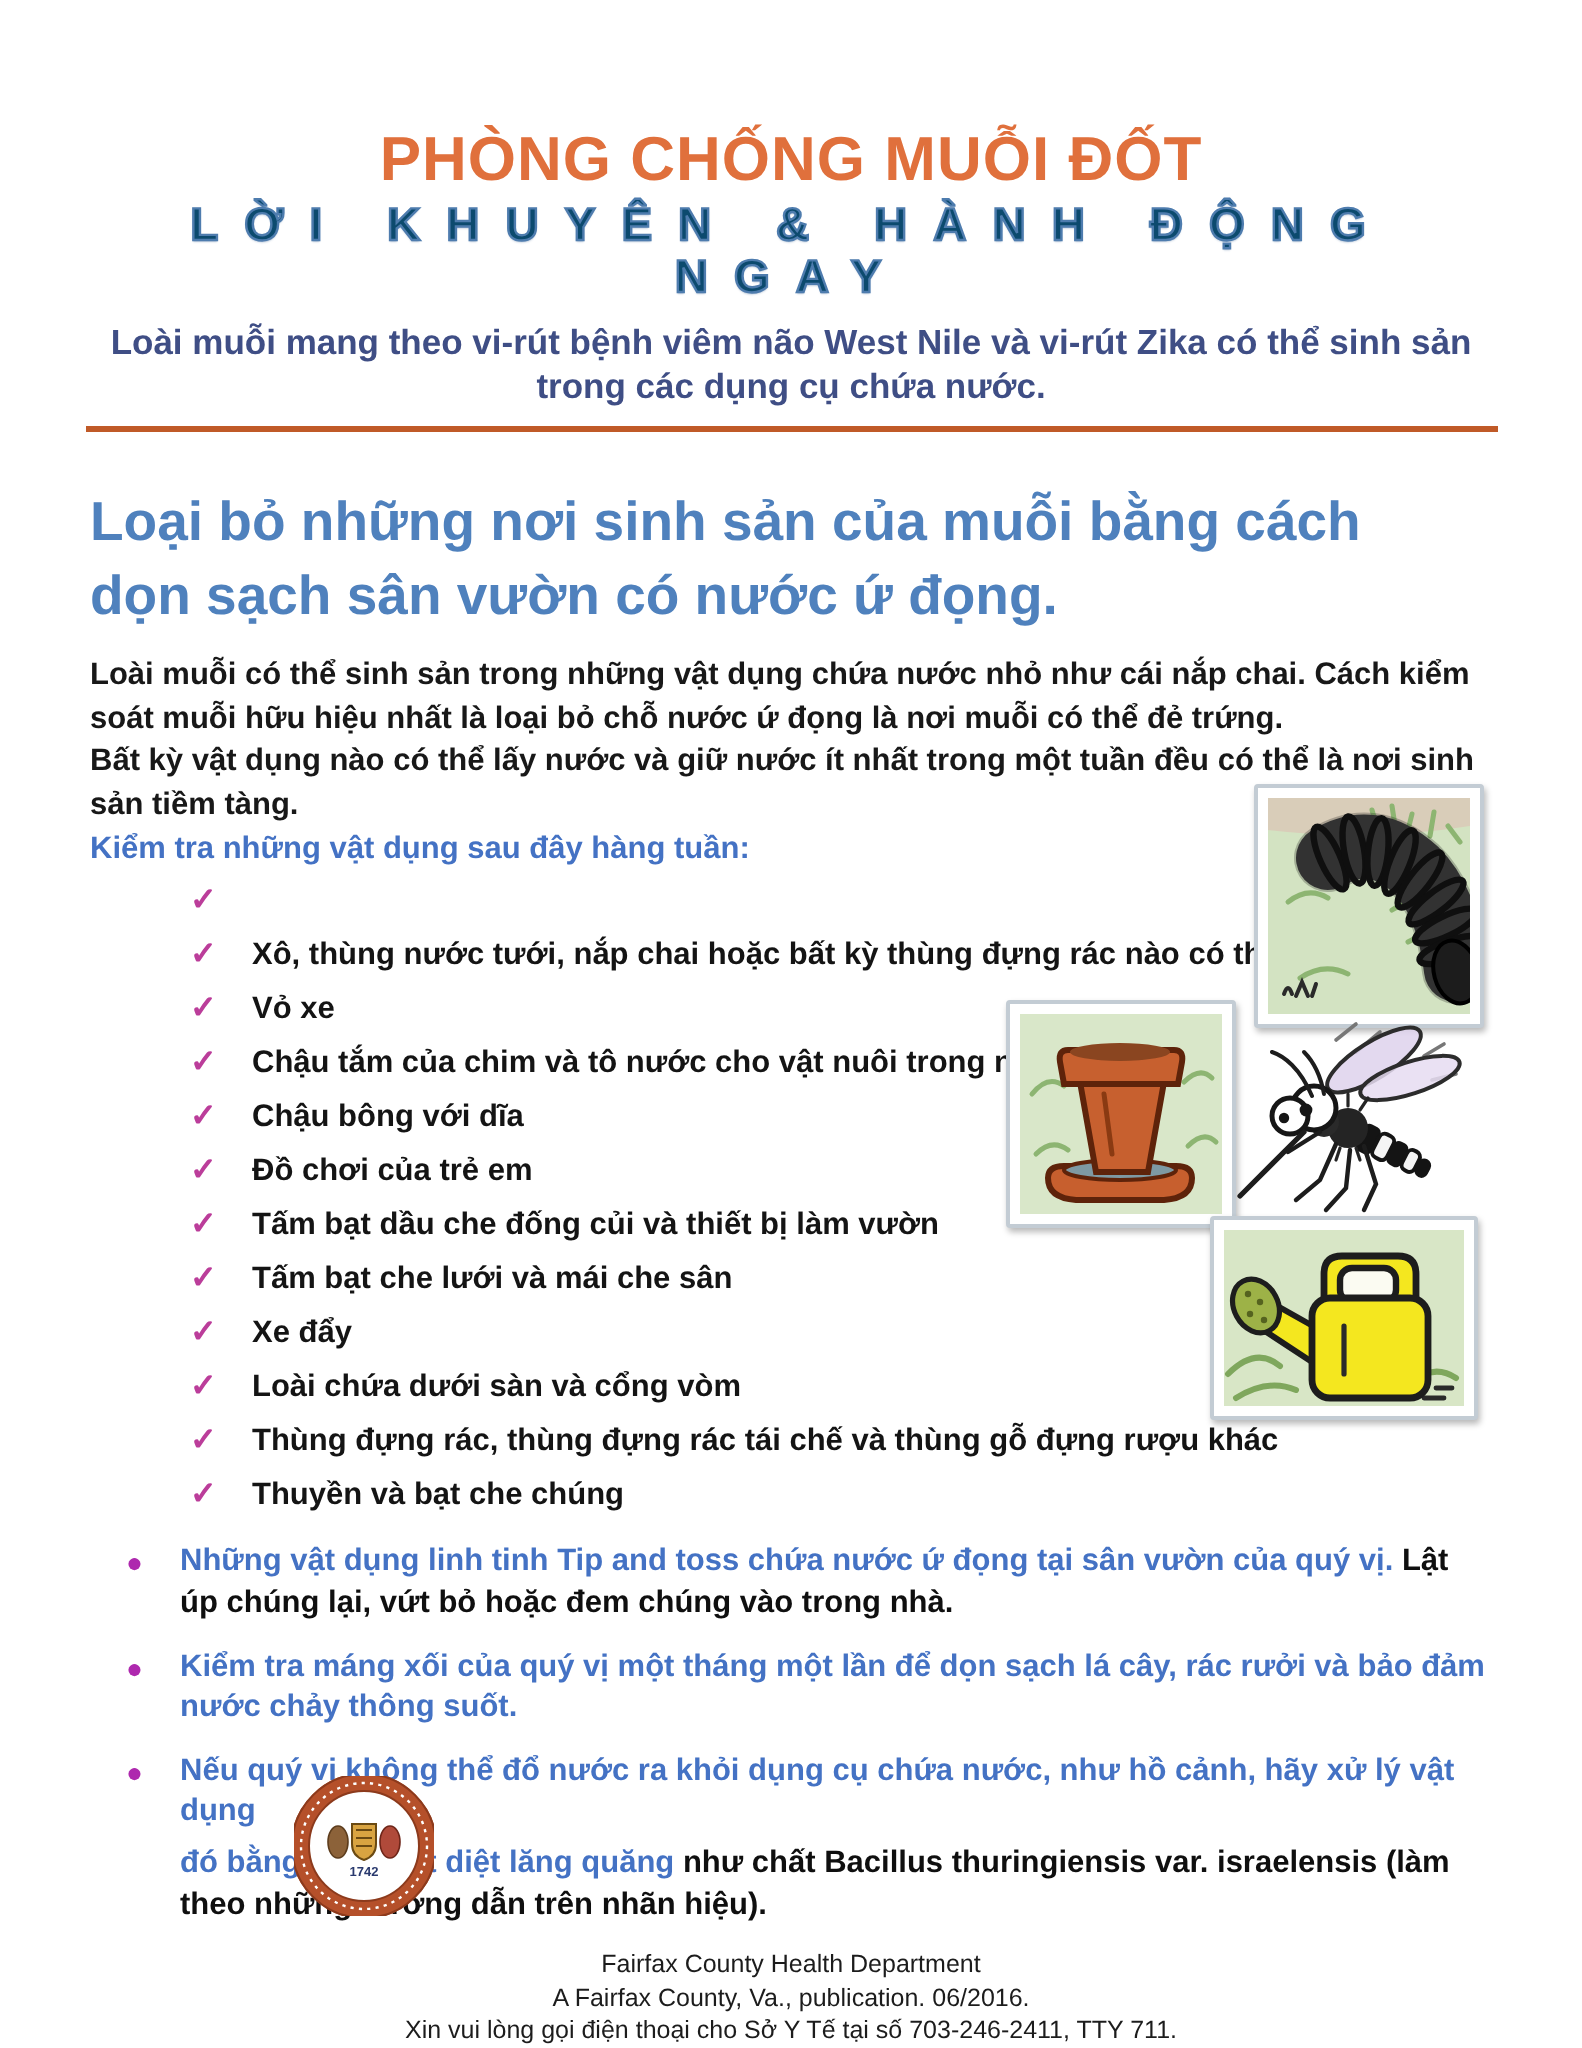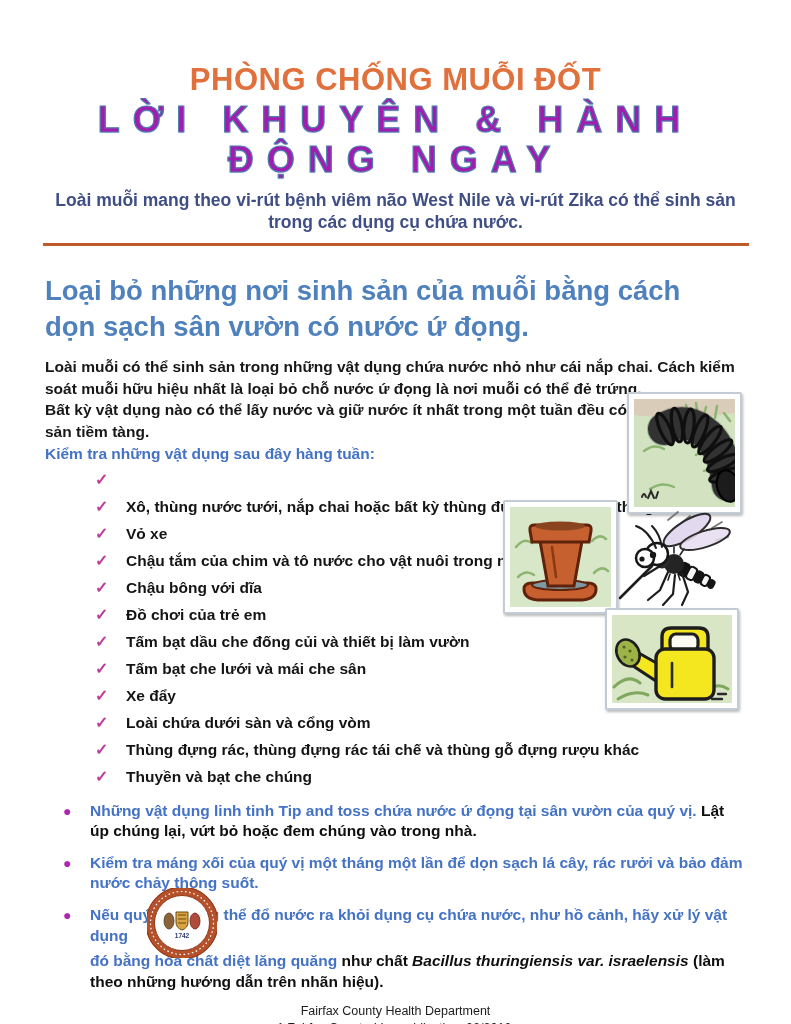--- a/index.html
+++ b/index.html
@@ -1,39 +1,39 @@
 <!DOCTYPE html>
 <html><head>
 <meta charset="utf-8">
 <style>
   html,body{margin:0;padding:0;background:#ffffff;}
   .page{position:relative;width:791px;height:1024px;background:#fff;overflow:hidden;
         font-family:"Liberation Sans",sans-serif;color:#1a1a1a;}
   .header{padding-top:63px;text-align:center;}
   .title1{color:#E0703C;font-size:31px;font-weight:800;letter-spacing:.5px;line-height:1.1;}
-  .title2{margin:3px auto 0;width:720px;color:#a21caf;-webkit-text-stroke:1.2px #4E7CAE;
+  .title2{margin:3px auto 0;width:720px;color:#0c4a6e;-webkit-text-stroke:1.2px #4E7CAE;
           text-shadow:0 1px 1px rgba(60,100,150,.35);
-          font-size:36px;font-weight:800;letter-spacing:13px;line-height:1.12;}
+          font-size:23px;font-weight:800;letter-spacing:13px;line-height:1.12;}
   .subtitle{margin:8px auto 0;width:690px;color:#3F4E85;font-size:17.5px;font-weight:700;line-height:1.28;}
   .rule{width:706px;margin:9px auto 0;border:0;border-top:3.5px solid #C05A28;}
   .content{padding:0 45px;}
   .heading{margin-top:27px;width:685px;color:#4F81BD;font-size:27.5px;font-weight:700;line-height:1.32;}
   .bodytext{margin-top:11px;width:706px;font-size:15.5px;font-weight:600;color:#181818;line-height:1.4;}
   .lead{color:#4472C4;font-size:15.5px;font-weight:600;line-height:1.4;}
   .checklist{list-style:none;margin:5px 0 0;padding:0 0 0 50px;}
   .check-item{display:flex;align-items:baseline;height:27px;font-size:15.5px;font-weight:600;
               color:#141414;white-space:nowrap;}
   .check{color:#BB3D9A;font-weight:700;font-size:16px;width:31px;flex:none;}
   .tips{list-style:none;margin:7px 0 0;padding:0 0 0 18px;}
   .tip{display:flex;margin-bottom:11px;font-size:15.5px;font-weight:600;line-height:1.33;}
   .tip .dot{color:#AE28AE;width:27px;flex:none;font-size:14px;padding-top:1px;}
   .tip-text{width:662px;}
   .blue{color:#4472C4;}
   .black{color:#0f0f0f;font-weight:700;}
-  .italic{font-style:italic;}
+  .italic{}
   .footer{position:relative;margin-top:4px;text-align:center;font-size:12.5px;
           color:#1c1c1c;line-height:1.32;font-weight:500;}
   .imgbox{position:absolute;background:#fff;border:2px solid #C3CCD4;border-radius:2px;
           box-shadow:1px 2px 3px rgba(0,0,0,.28);padding:5px;z-index:2;}
   .imgbox svg{display:block;}
   .floatimg{position:absolute;z-index:3;}
   .seal{position:absolute;left:147px;top:888px;width:70px;height:70px;}
 </style>
 </head>
 <body>

